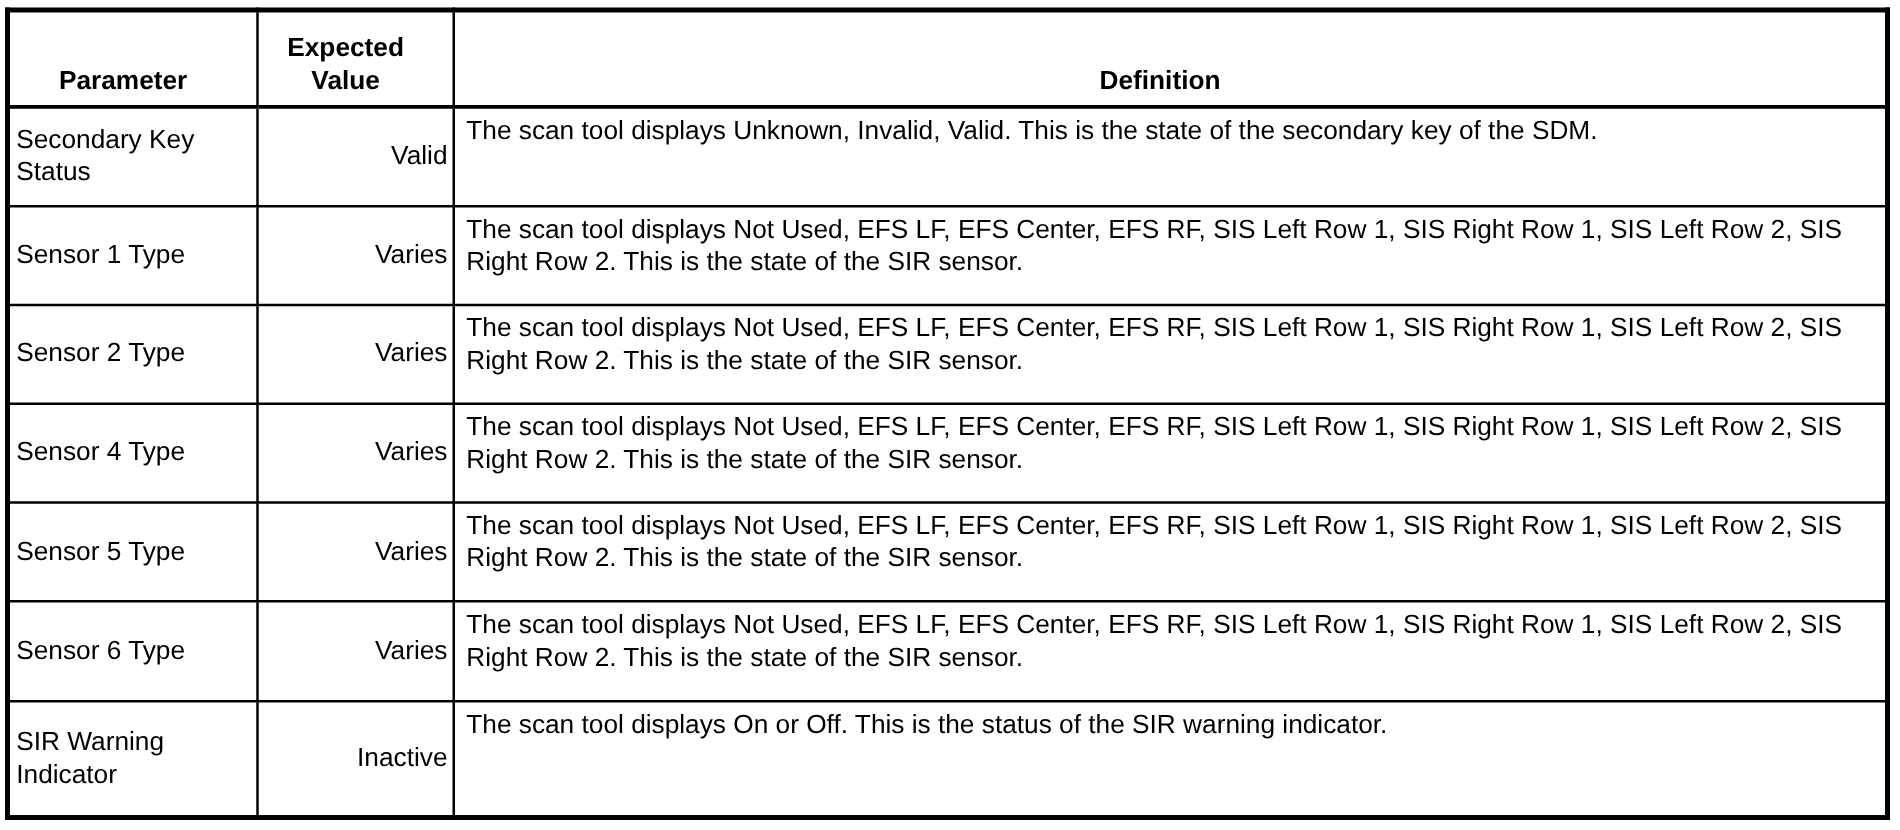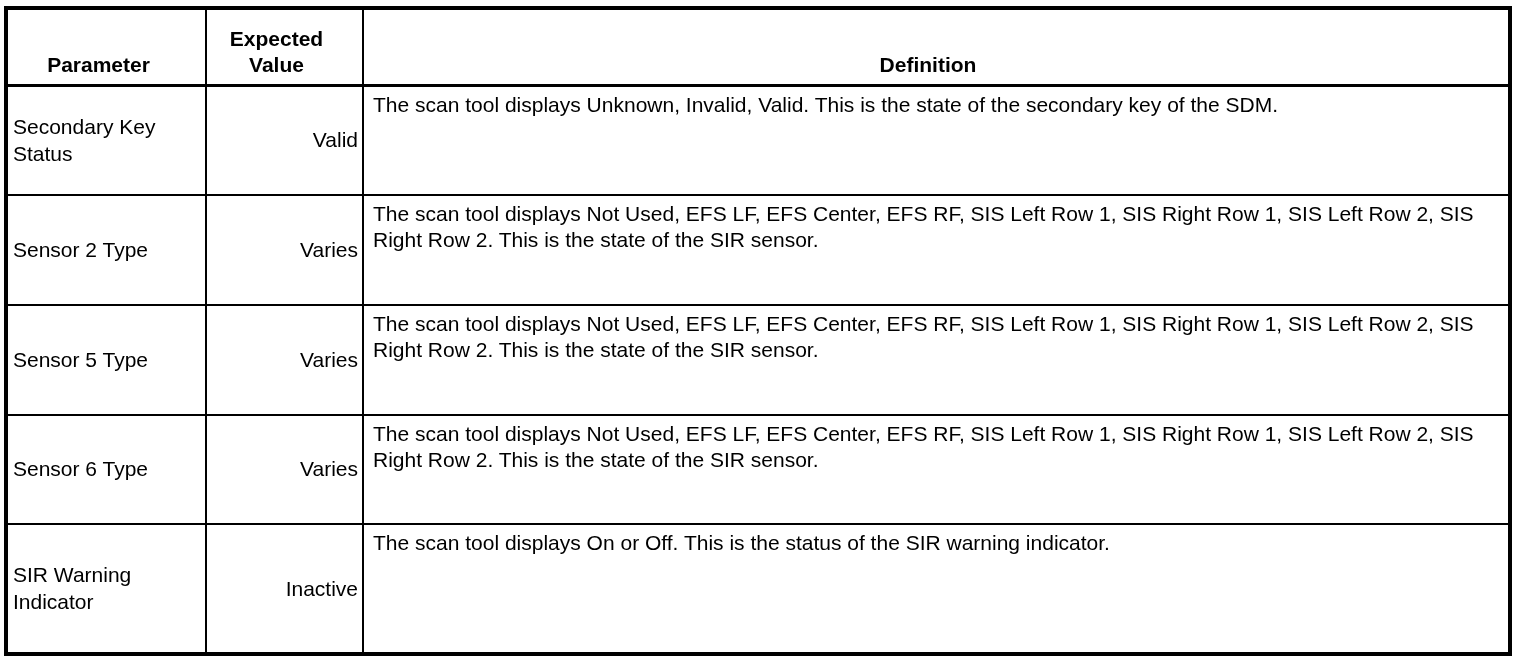--- a/index.html
+++ b/index.html
@@ -79,28 +79,38 @@
         <th>Definition</th>
       </tr>
     </thead>
     <tbody id="rows">
   <tr>
     <td class="cell-param">Secondary Key Status</td>
     <td class="cell-expected">Valid</td>
     <td class="cell-def">The scan tool displays Unknown, Invalid, Valid. This is the state of the secondary key of the SDM.</td>
   </tr>
 
+  <tr>
+    <td class="cell-param">Sensor 1 Type</td>
+    <td class="cell-expected">Varies</td>
+    <td class="cell-def">The scan tool displays Not Used, EFS LF, EFS Center, EFS RF, SIS Left Row 1, SIS Right Row 1, SIS Left Row 2, SIS Right Row 2. This is the state of the SIR sensor.</td>
+  </tr>
 
   <tr>
     <td class="cell-param">Sensor 2 Type</td>
     <td class="cell-expected">Varies</td>
     <td class="cell-def">The scan tool displays Not Used, EFS LF, EFS Center, EFS RF, SIS Left Row 1, SIS Right Row 1, SIS Left Row 2, SIS Right Row 2. This is the state of the SIR sensor.</td>
   </tr>
 
 
+  <tr>
+    <td class="cell-param">Sensor 4 Type</td>
+    <td class="cell-expected">Varies</td>
+    <td class="cell-def">The scan tool displays Not Used, EFS LF, EFS Center, EFS RF, SIS Left Row 1, SIS Right Row 1, SIS Left Row 2, SIS Right Row 2. This is the state of the SIR sensor.</td>
+  </tr>
 
   <tr>
     <td class="cell-param">Sensor 5 Type</td>
     <td class="cell-expected">Varies</td>
     <td class="cell-def">The scan tool displays Not Used, EFS LF, EFS Center, EFS RF, SIS Left Row 1, SIS Right Row 1, SIS Left Row 2, SIS Right Row 2. This is the state of the SIR sensor.</td>
   </tr>
 
   <tr>
     <td class="cell-param">Sensor 6 Type</td>
     <td class="cell-expected">Varies</td>

